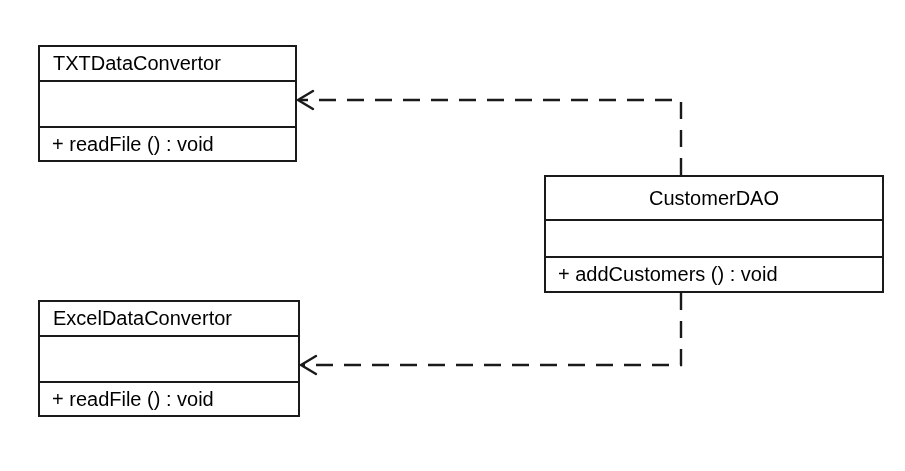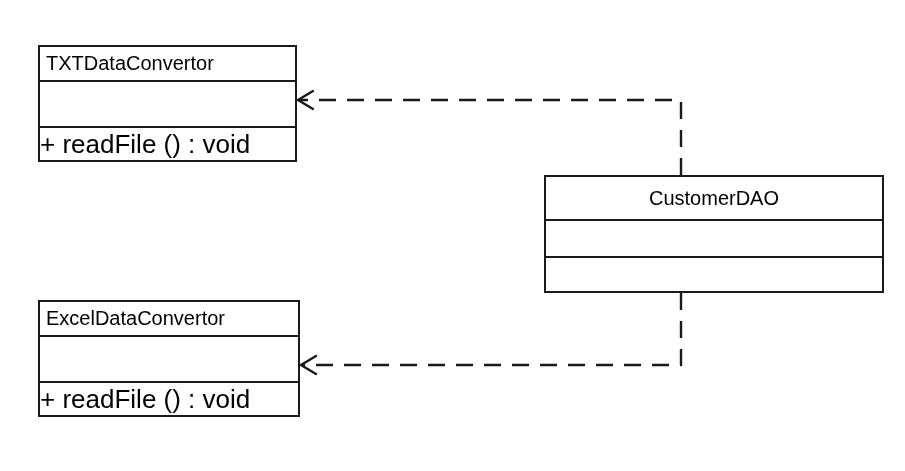--- a/index.html
+++ b/index.html
@@ -36,30 +36,30 @@
     border-bottom: 2px solid #1a1a1a;
   }
   .class-name {
     font-size: 20px;
     color: #000000;
     white-space: nowrap;
     letter-spacing: 0px;
   }
   .align-left {
     justify-content: flex-start;
-    padding-left: 6px;
+    padding-left: 13px;
   }
   .align-center {
     justify-content: center;
   }
   .member-text {
-    font-size: 26px;
+    font-size: 20px;
     color: #000000;
     white-space: nowrap;
-    padding-left: 0;
+    padding-left: 12px;
   }
   .empty-compartment {
     background: #ffffff;
   }
   svg.connectors {
     position: absolute;
     left: 0;
     top: 0;
     width: 905px;
     height: 471px;
@@ -103,15 +103,18 @@
     <div class="compartment" style="flex:1;">
       <span class="member-text">+ readFile () : void</span>
     </div>
   </div>
 
   <div class="uml-class" style="left:544px; top:175px; width:340px; height:118px;">
     <div class="compartment divided align-center" style="height:44px;">
       <span class="class-name">CustomerDAO</span>
     </div>
     <div class="compartment divided empty-compartment" style="height:37px;"></div>
+    <div class="compartment" style="flex:1;">
+      <span class="member-text">+ addCustomers () : void</span>
+    </div>
   </div>
 
 </div>
 
 </body></html>

